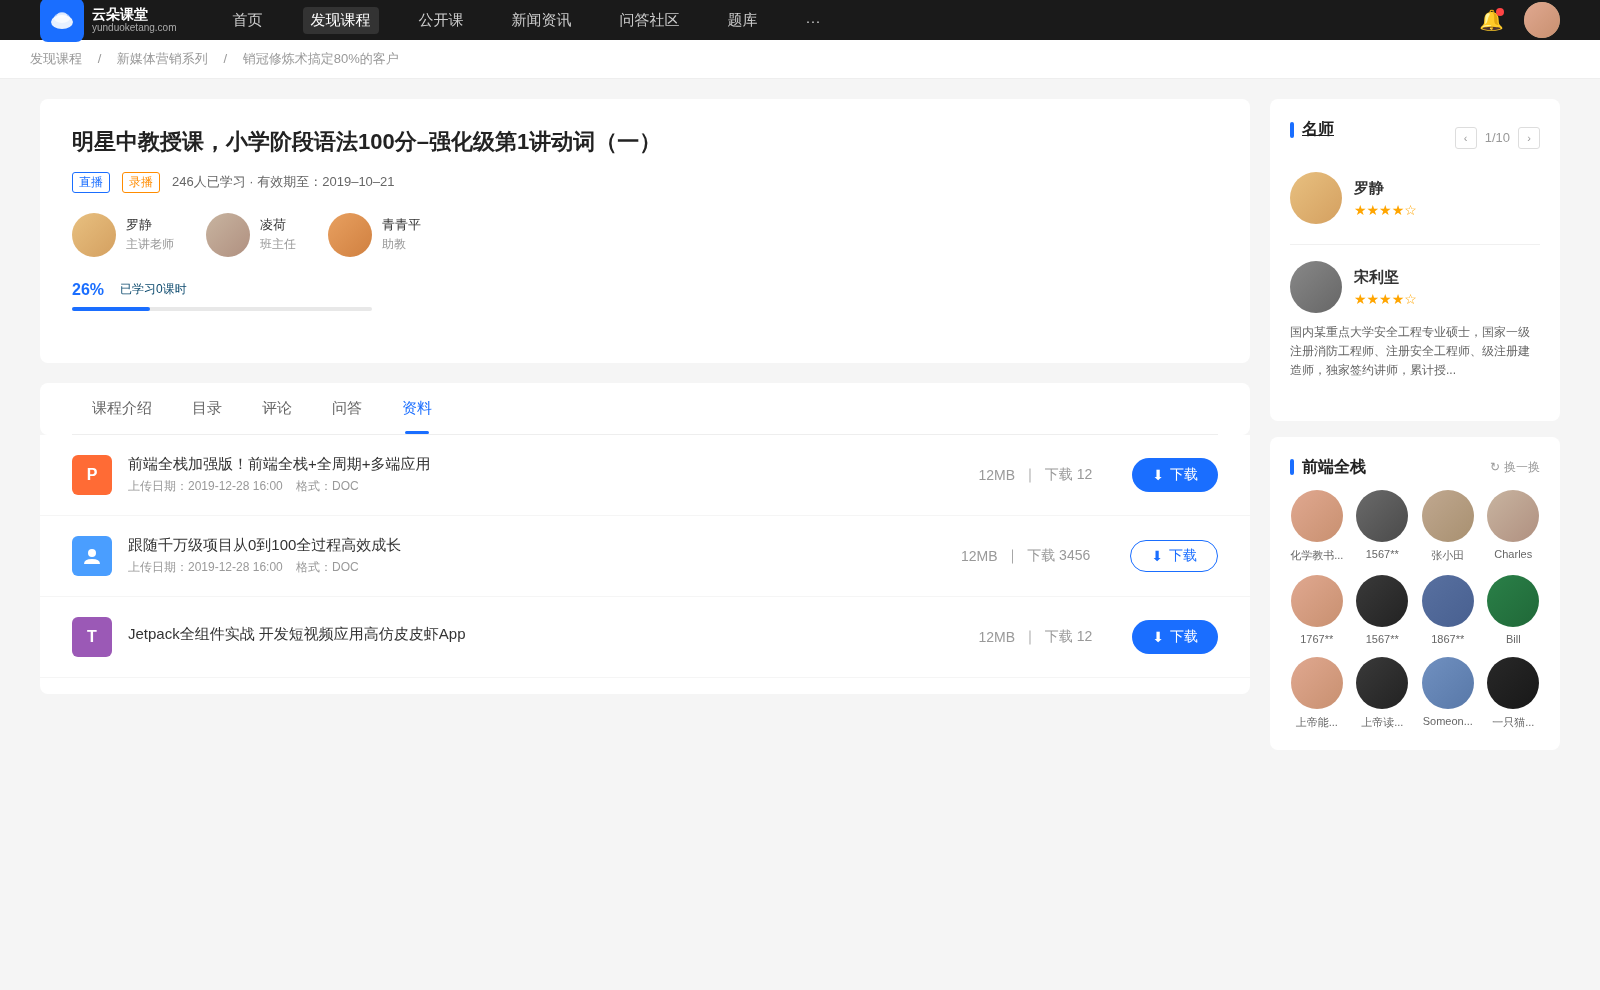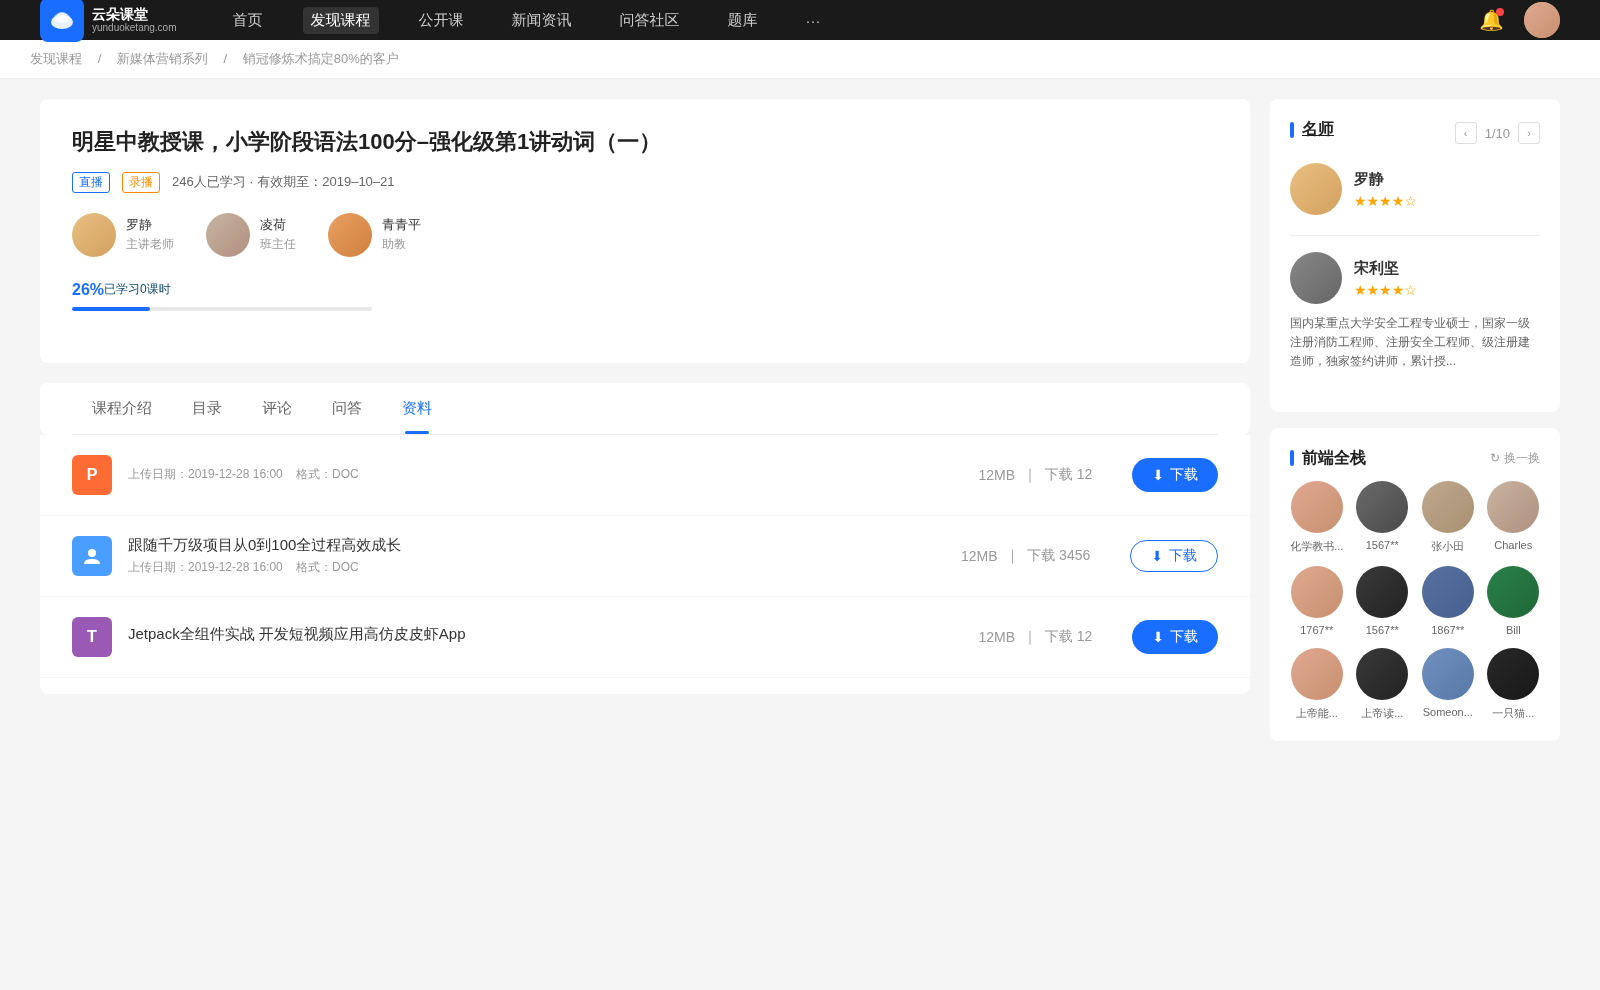--- a/index.html
+++ b/index.html
@@ -36,21 +36,21 @@
     .badge { border: 1px solid; border-radius: 3px; padding: 1px 6px; font-size: 12px; }
     .badge-live { color: #1a6eff; border-color: #1a6eff; }
     .badge-record { color: #ff8c00; border-color: #ff8c00; }
     .teachers { display: flex; gap: 32px; margin-bottom: 24px; }
     .teacher-item { display: flex; align-items: center; gap: 10px; }
     .teacher-avatar { width: 44px; height: 44px; border-radius: 50%; overflow: hidden; }
     .teacher-info { font-size: 13px; }
     .teacher-name { color: #333; font-weight: 500; margin-bottom: 2px; }
     .teacher-role { color: #999; font-size: 12px; }
     .progress-section { margin-bottom: 24px; }
-    .progress-label { display: flex; align-items: center; gap: 0; margin-bottom: 8px; font-size: 14px; }
+    .progress-label { display: flex; align-items: center; gap: 16px; margin-bottom: 8px; font-size: 14px; }
     .progress-pct { color: #1a6eff; font-weight: 600; font-size: 16px; }
     .progress-sub { color: #0c4a6e; font-size: 12px; }
     .progress-bar-bg { height: 4px; background: #e8e8e8; border-radius: 2px; width: 300px; }
     .progress-bar-fill { height: 100%; background: #1a6eff; border-radius: 2px; }
     .course-actions { display: flex; align-items: center; gap: 16px; }
     .btn-continue { background: #1a6eff; color: #fff; border: none; border-radius: 24px; padding: 12px 40px; font-size: 16px; cursor: pointer; font-weight: 500; }
     .btn-secondary { display: flex; align-items: center; gap: 6px; color: #666; border: none; background: none; cursor: pointer; font-size: 14px; }
 
     
     .tabs-card { background: #fff; border-radius: 8px; padding: 0 32px; margin-bottom: 0; }
@@ -212,20 +212,21 @@
         <div class="tab">问答</div>
         <div class="tab active">资料</div>
       </div>
     </div>
 
     <div class="material-list">
 
       <div class="material-item">
         <div class="material-icon material-icon-p">P</div>
         <div class="material-info">
+          <div class="material-title">前端全栈加强版！前端全栈+全周期+多端应用</div>
           <div class="material-sub">
             <span>上传日期：2019-12-28  16:00</span>
             &nbsp;&nbsp;
             <span>格式：DOC</span>
           </div>
         </div>
         <div class="material-stats">
           <span>12MB</span>
           <span>｜</span>
           <span>下载 12</span>
@@ -279,21 +280,21 @@
         </button>
       </div>
 
     </div>
   </div>
 
   <div class="sidebar">
 
     <div class="sidebar-card">
       <div style="display:flex;align-items:center;margin-bottom:16px;">
-        <div class="sidebar-card-title" style="margin-bottom:7px;text-decoration:underline;">
+        <div class="sidebar-card-title" style="margin-bottom:16px;text-decoration:underline;">
           <span>名师</span>
         </div>
         <div class="sidebar-nav">
           <div class="sidebar-nav-btn">‹</div>
           <span>
             <span>1</span>/<span>10</span>
           </span>
           <div class="sidebar-nav-btn">›</div>
         </div>
       </div>

